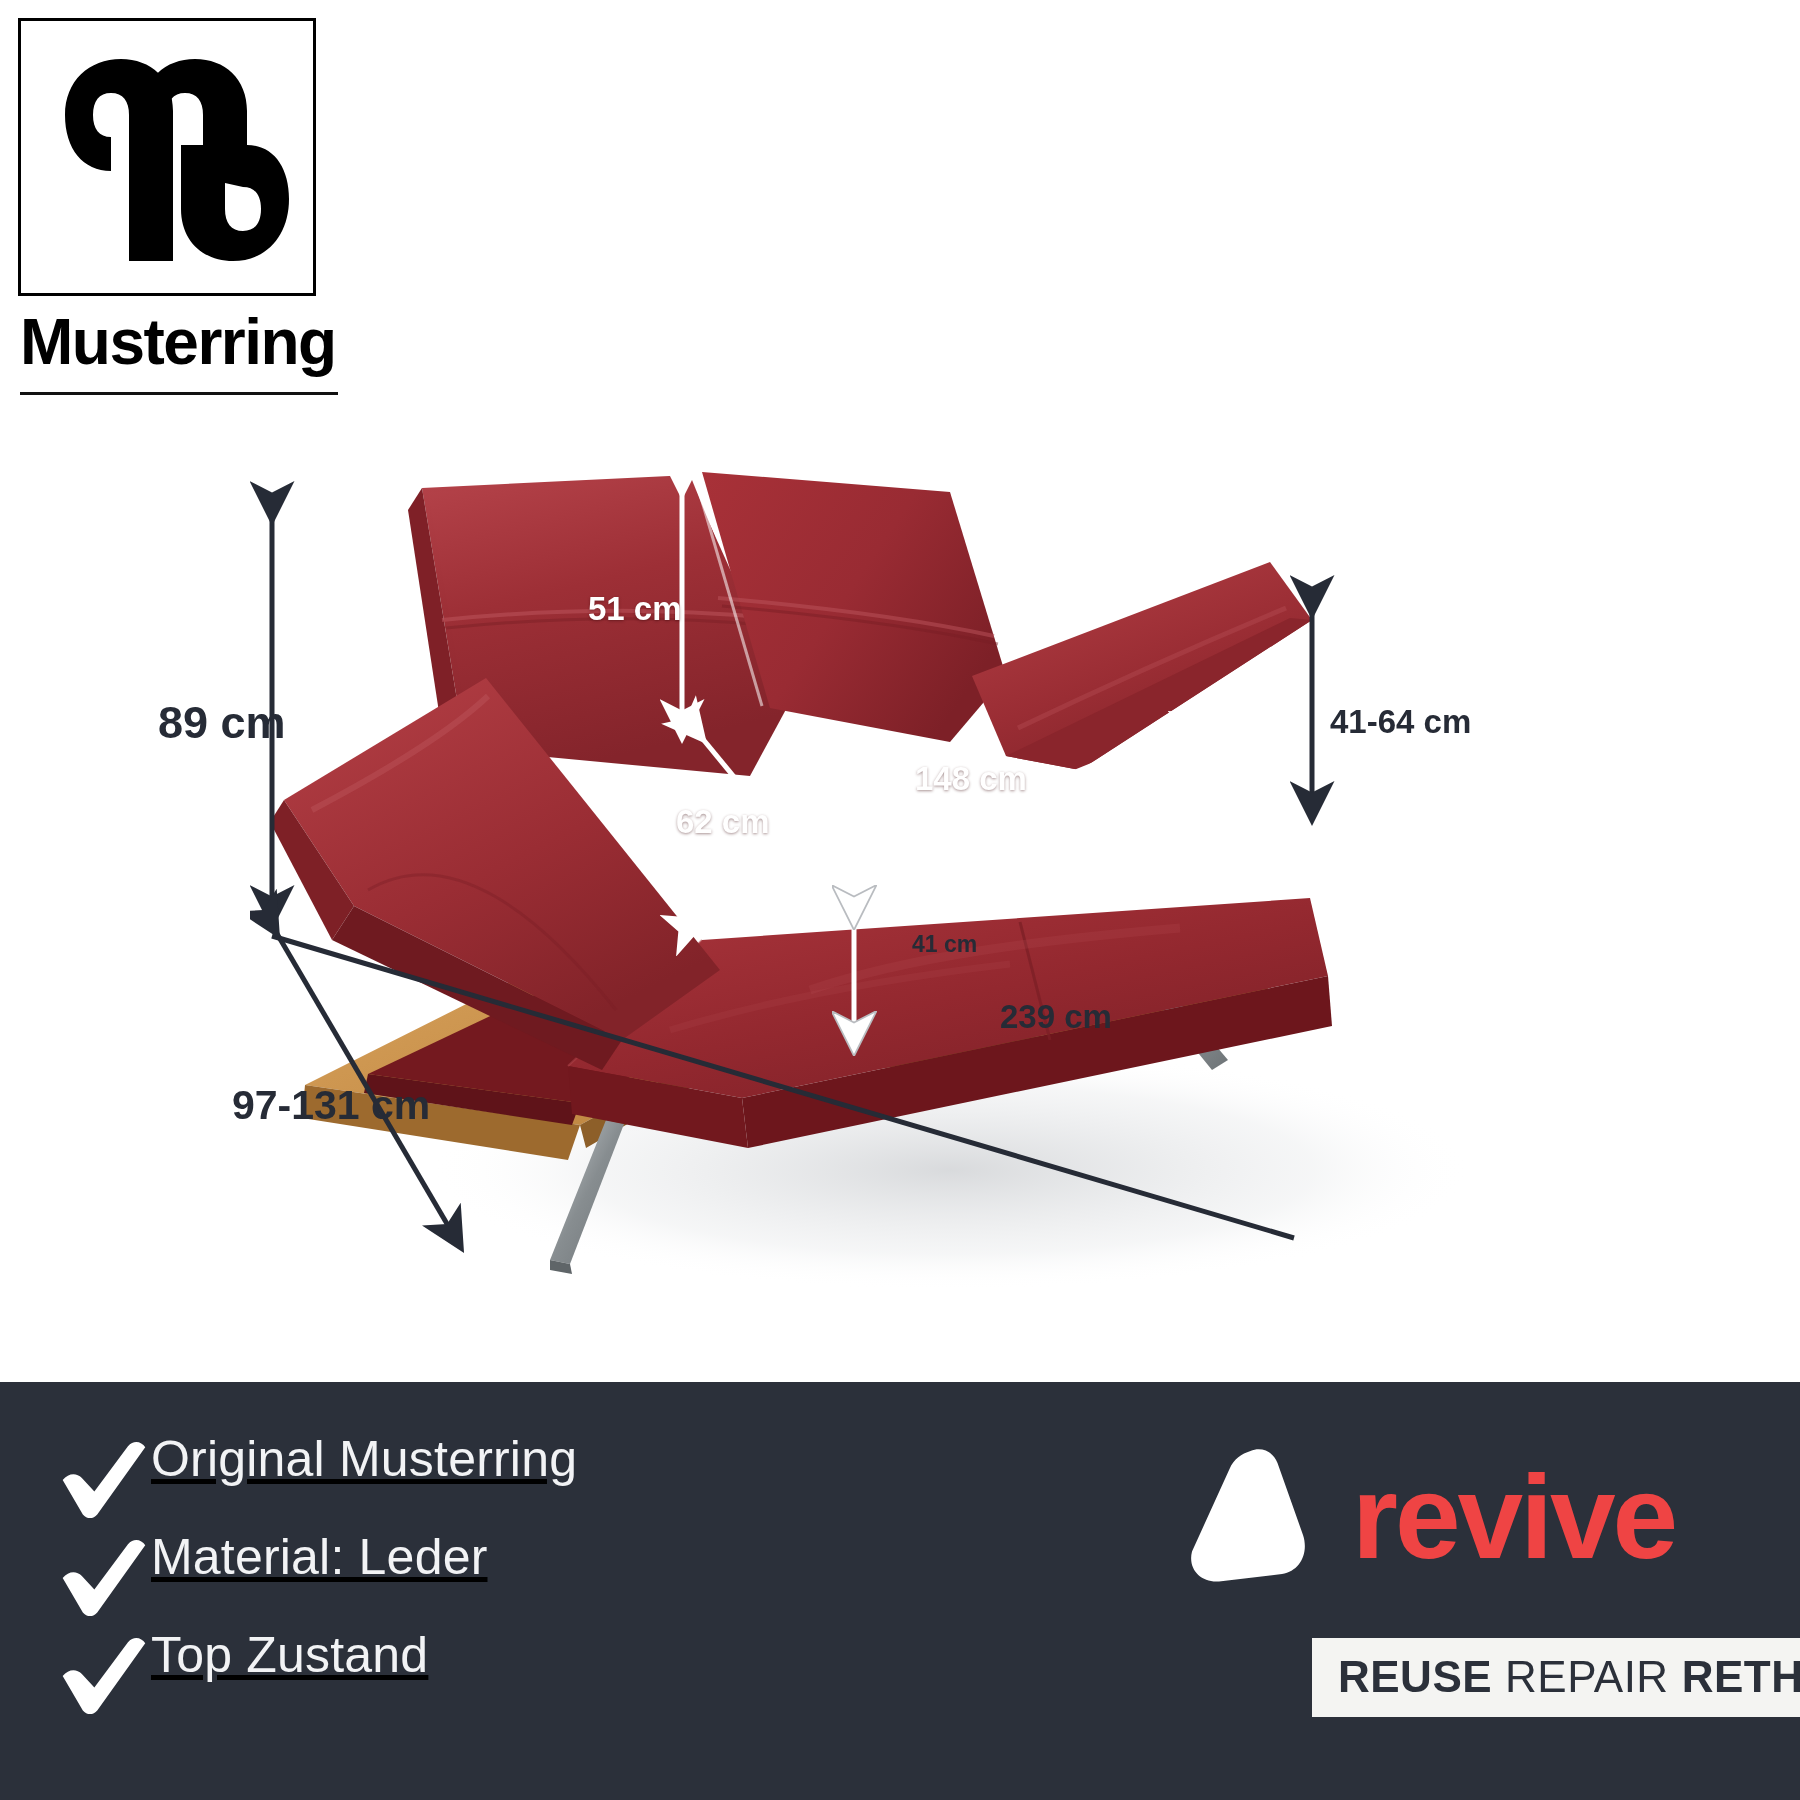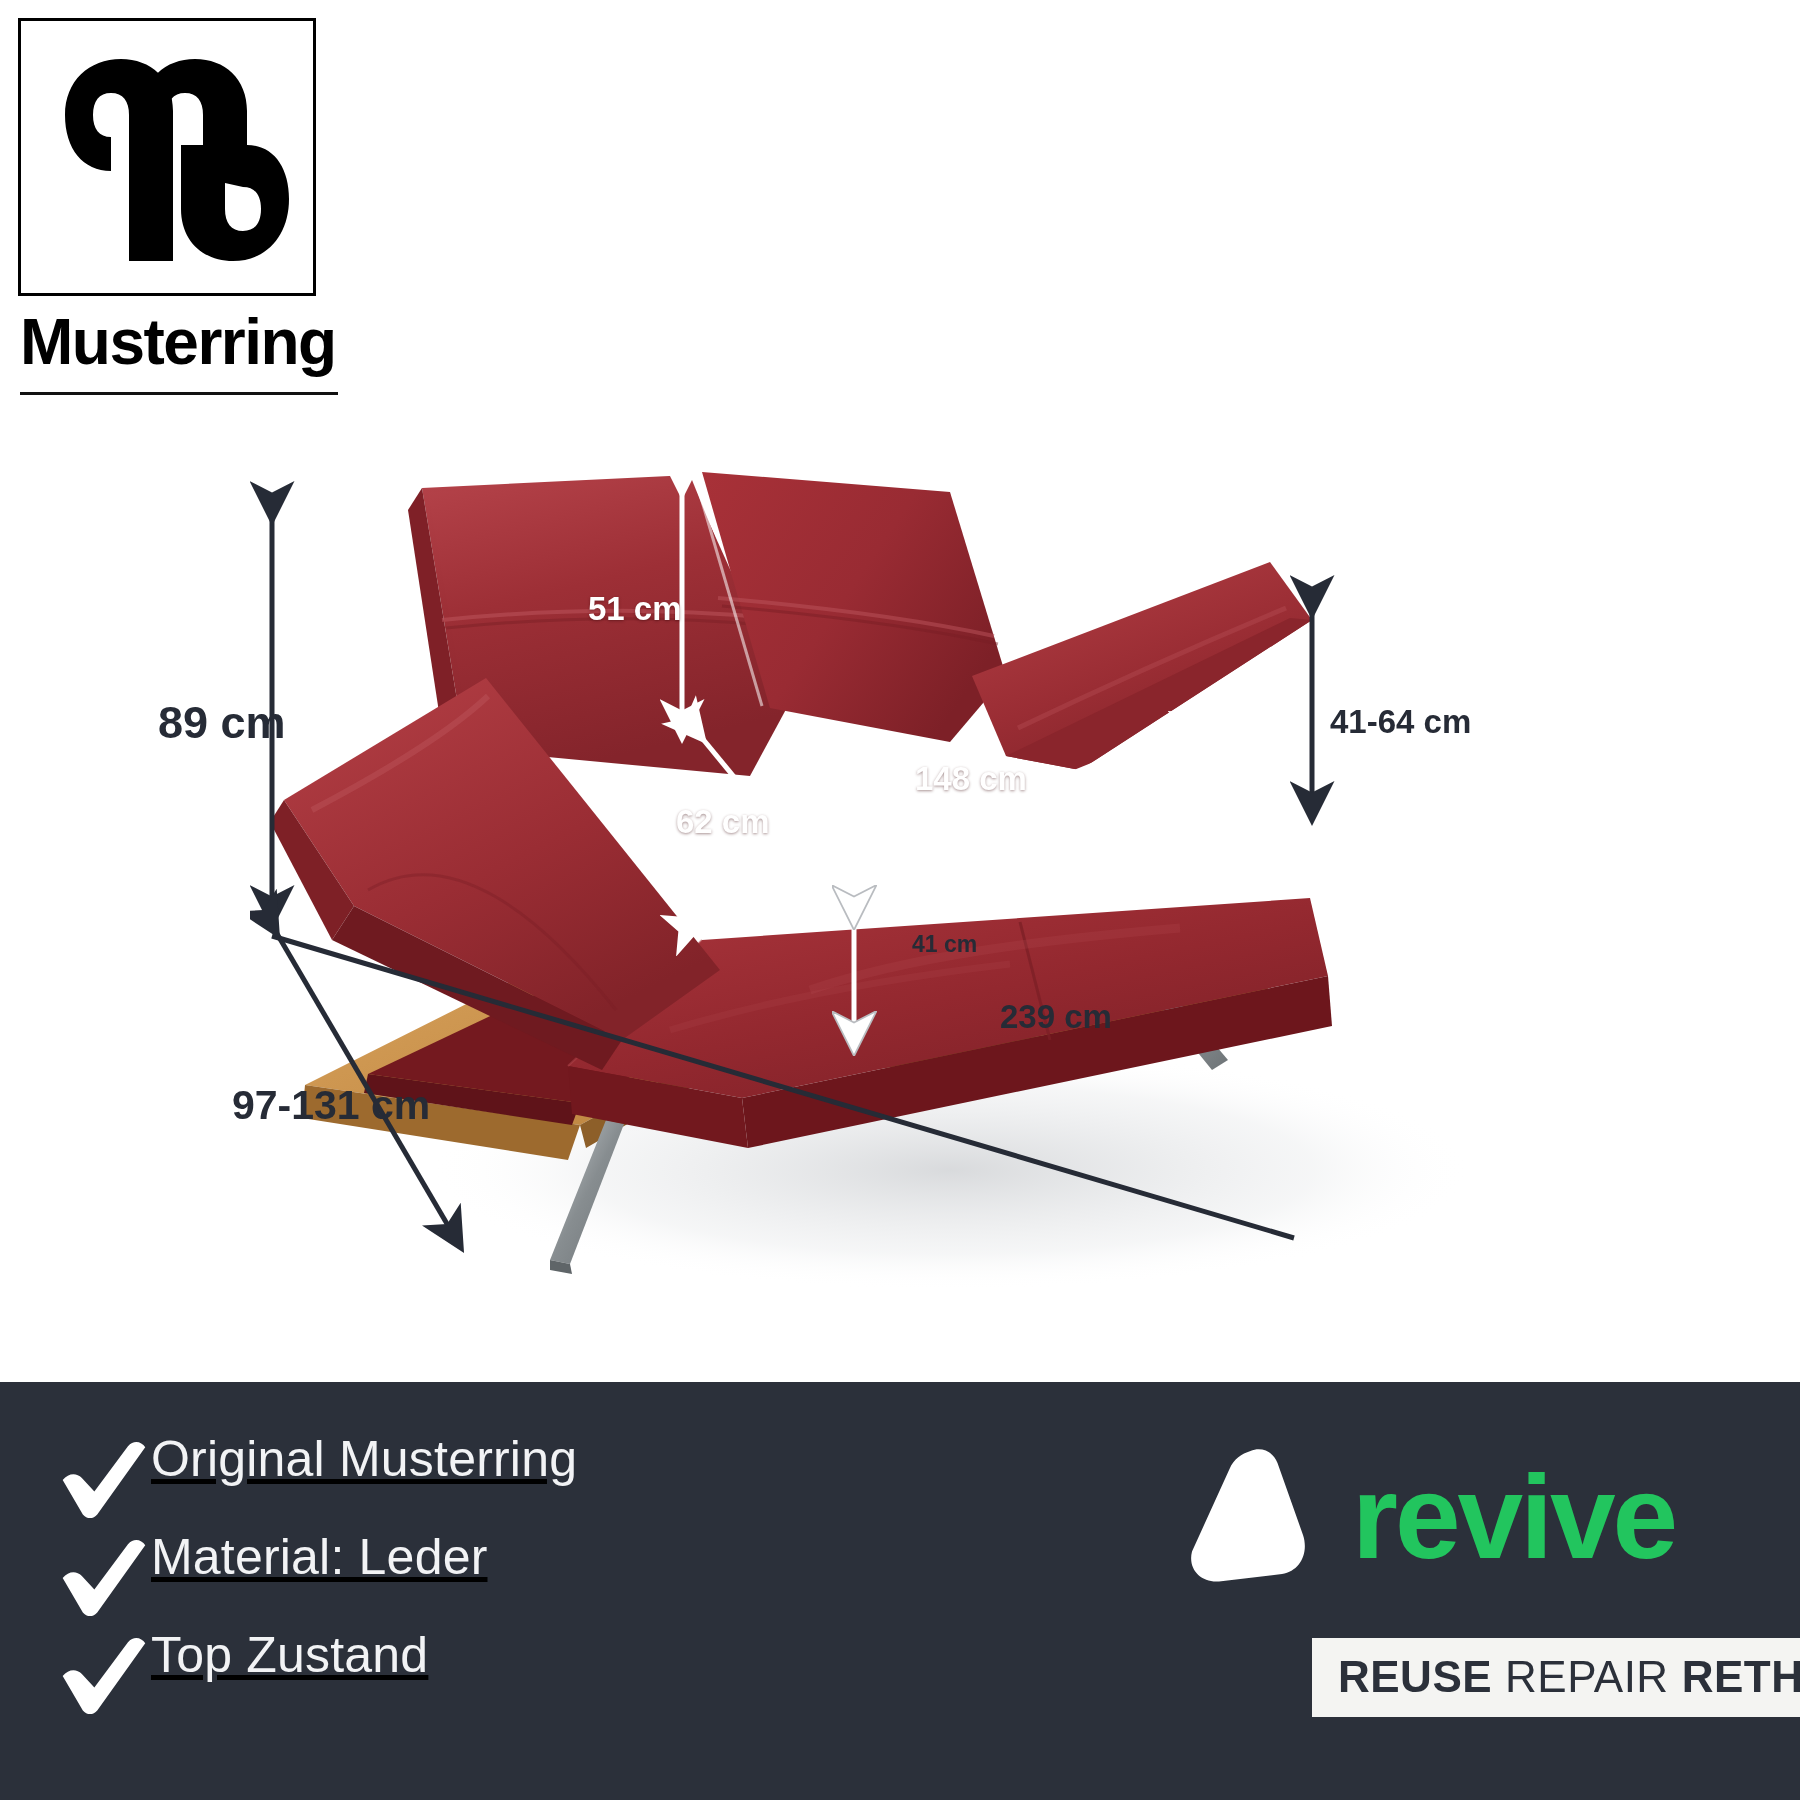--- a/index.html
+++ b/index.html
@@ -87,21 +87,21 @@
   #revive-block {
     position: absolute; left: 1180px; top: 60px;
     width: 560px; height: 300px;
   }
   #revive-lockup {
     position: absolute; left: 0; top: 0;
     display: flex; align-items: center; gap: 22px;
   }
   #revive-mark { width: 150px; height: 150px; flex: 0 0 150px; }
   #revive-word {
-    font-size: 118px; font-weight: 700; color: #22c55e;
+    font-size: 118px; font-weight: 700; color: #ef4444;
     letter-spacing: -3px; line-height: 1;
   }
   #revive-tagline {
     position: absolute; left: 132px; top: 196px;
     background: #f4f4f2;
     padding: 14px 26px 15px 26px;
     display: flex; gap: 13px; align-items: baseline;
     white-space: nowrap;
   }
   .tag-strong { font-size: 44px; font-weight: 700; color: #2b303a; letter-spacing: .5px; }

